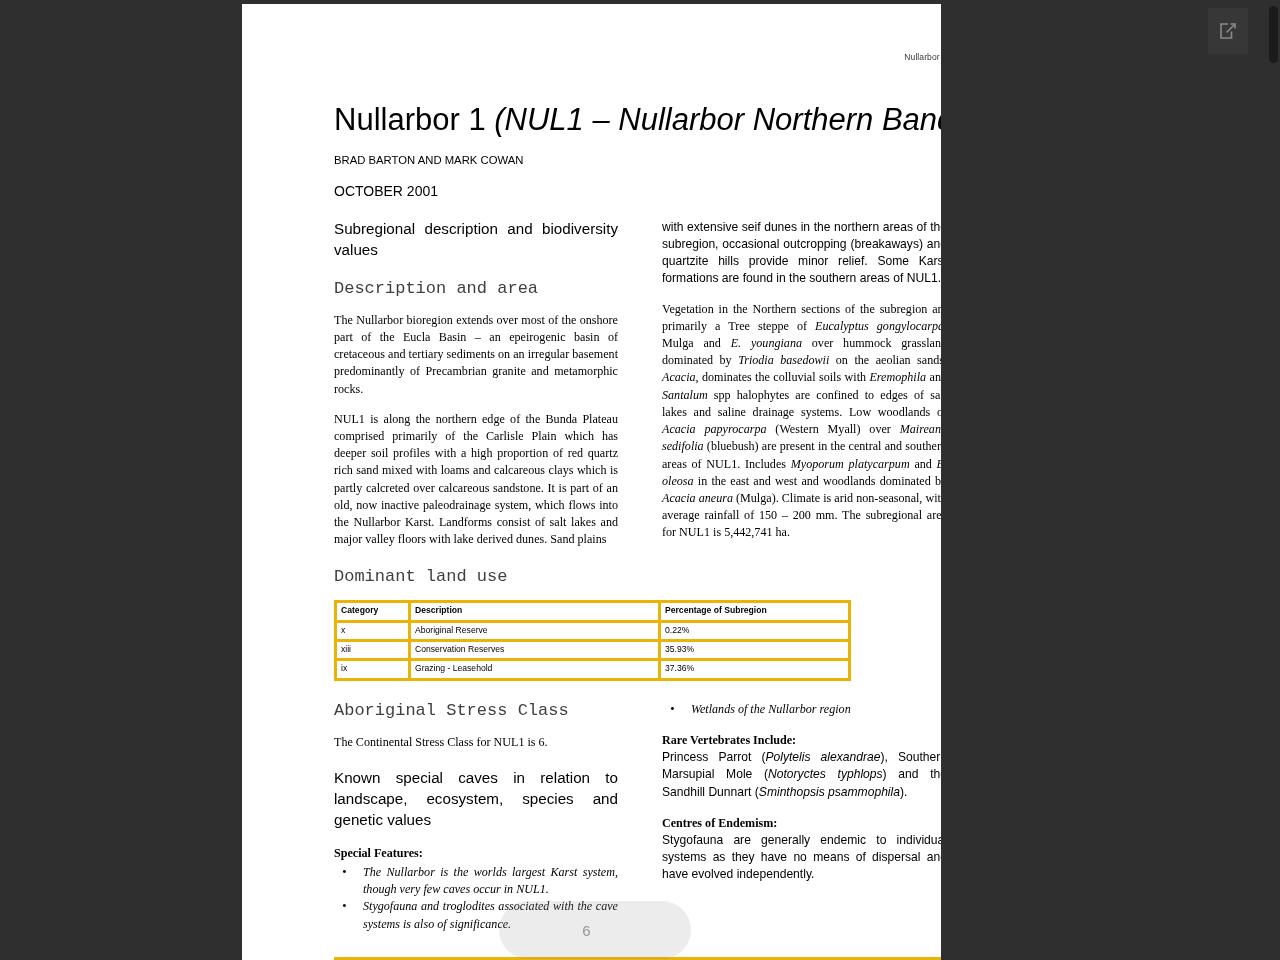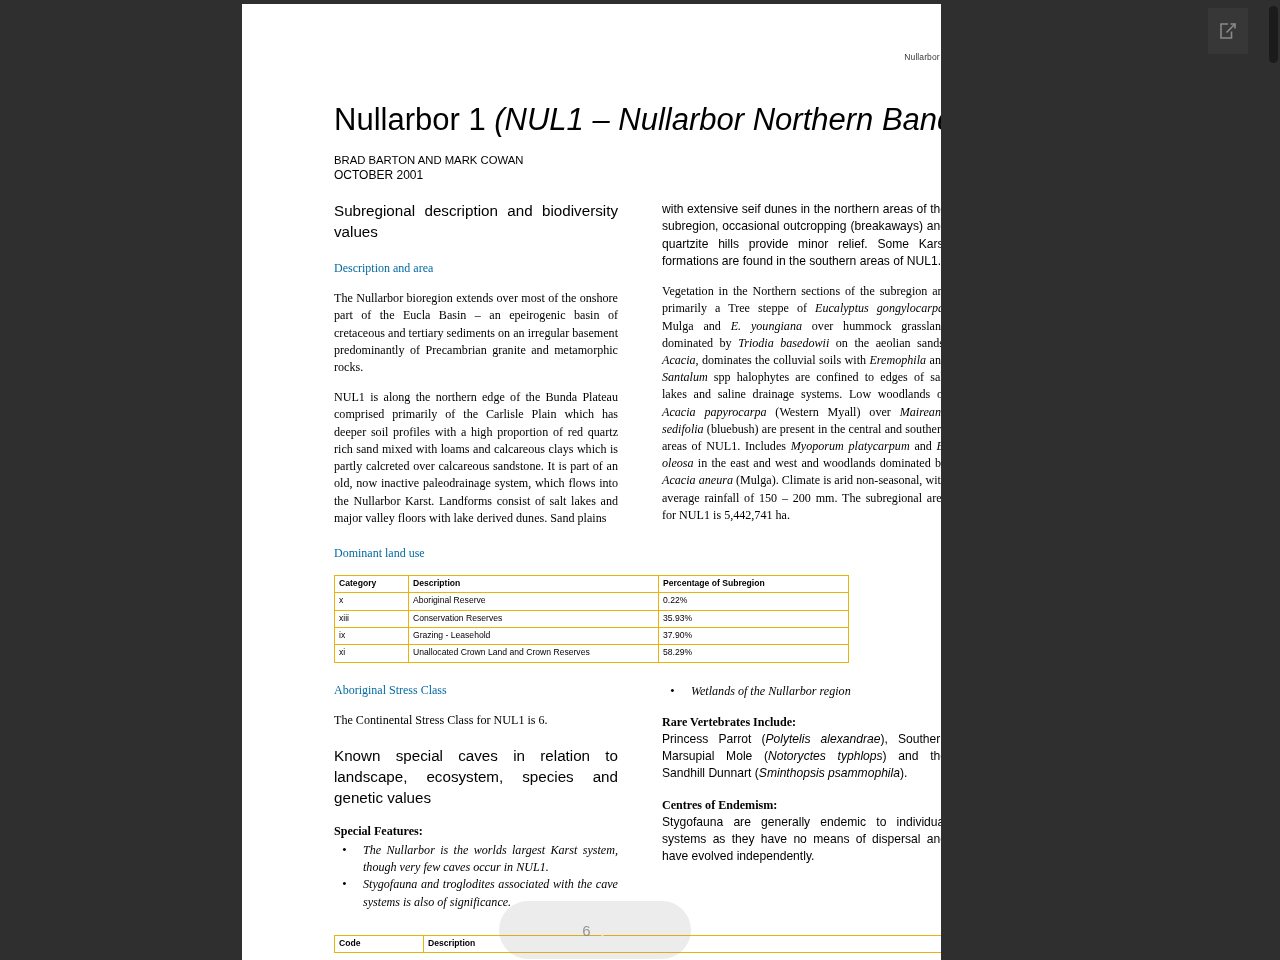--- a/index.html
+++ b/index.html
@@ -80,21 +80,21 @@
   }
   .doc-title .ital { font-style: italic; }
 
   .byline {
     margin-top: 16px;
     font-family: "Liberation Sans", sans-serif;
     font-size: 11.3px;
     color: #000;
     line-height: 1.25;
   }
-  .byline .date { font-size: 12px; display: block; margin-top: 1px; }
+  .byline .date { font-size: 14px; display: block; margin-top: 16px; }
 
   
   .cols {
     display: grid;
     grid-template-columns: 284px 1fr;
     column-gap: 44px;
     margin-top: 18px;
   }
   .col { min-width: 0; }
 
@@ -103,25 +103,25 @@
     font-family: "Liberation Sans", sans-serif;
     font-weight: normal;
     font-size: 15.2px;
     line-height: 1.38;
     margin: 0 0 0 0;
     color: #000;
     text-align: justify;
     text-align-last: left;
   }
   h3.sub {
-    font-family: Liberation Serif, serif;
+    font-family: Liberation Mono, monospace;
     font-weight: normal;
-    font-size: 12px;
+    font-size: 17px;
     margin: 18px 0 0 0;
-    color: #0369a1;
+    color: #404040;
   }
 
   p.body {
     font-family: "Liberation Serif", serif;
     font-size: 12.1px;
     line-height: 1.425;
     text-align: justify;
     margin: 13px 0 0 0;
     color: #000;
     hyphens: none;
@@ -174,21 +174,21 @@
   
   table.doc-table {
     border-collapse: collapse;
     table-layout: fixed;
     width: 100%;
     margin-top: 14px;
     font-family: "Liberation Sans", sans-serif;
   }
   table.doc-table th,
   table.doc-table td {
-    border: 1px solid #eab308;
+    border: 3px solid #eab308;
     padding: 1px 4px 2px 4px;
     font-size: 8.6px;
     line-height: 1.55;
     text-align: left;
     color: #000;
     vertical-align: middle;
     height: 16px;
   }
   table.doc-table th { font-weight: bold; }
 
@@ -280,26 +280,21 @@
               <td>0.22%</td>
             </tr>
             <tr>
               <td>xiii</td>
               <td>Conservation Reserves</td>
               <td>35.93%</td>
             </tr>
             <tr>
               <td>ix</td>
               <td>Grazing - Leasehold</td>
-              <td>37.90%</td>
-            </tr>
-            <tr>
-              <td>xi</td>
-              <td>Unallocated Crown Land and Crown Reserves</td>
-              <td>58.29%</td>
+              <td>37.36%</td>
             </tr>
           </tbody>
         </table>
       </div>
 
       <div class="cols" style="margin-top:20px">
         <div class="col">
           <h3 class="sub" style="margin-top:0">Aboriginal Stress Class</h3>
           <p class="body first">The Continental Stress Class for NUL1 is 6.</p>
           <h2 class="sec" style="margin-top:17px">Known special caves in relation to landscape, ecosystem, species and genetic values</h2>

